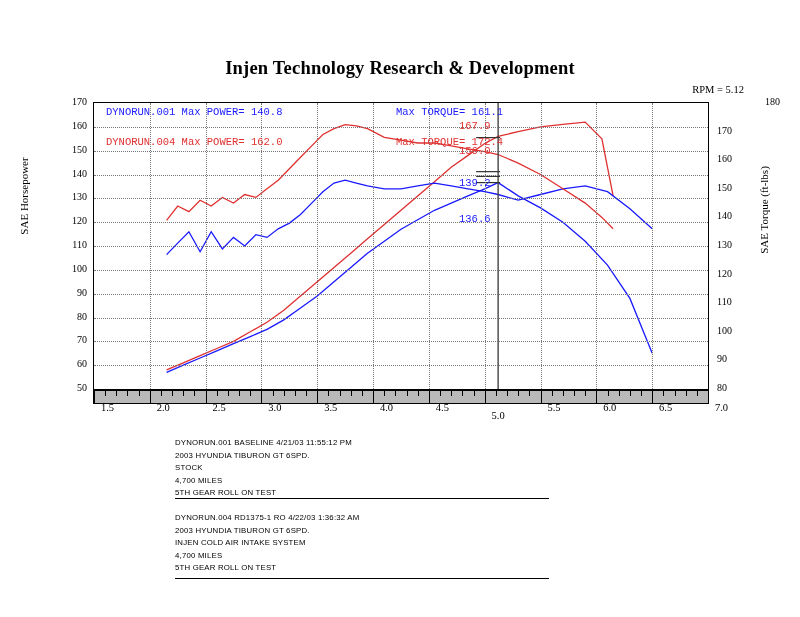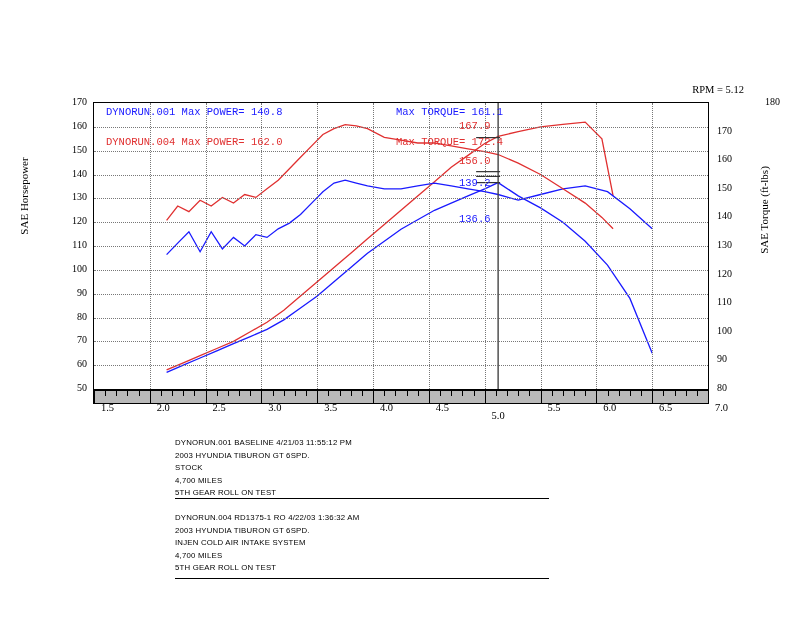--- a/index.html
+++ b/index.html
@@ -76,20 +76,21 @@
   .hr{position:absolute;height:0;border-top:1px solid #000;}
 
   svg{display:block;}
 </style>
 </head>
 <body>
 
 <div id="root">
 
 
+  <div class="title">Injen Technology Research &amp; Development</div>
   <div class="rpm-note">RPM = 5.12</div>
 
   <div class="plot" id="plot">
     <svg id="plot-svg" width="614" height="286" viewBox="0 0 614 286">
         <polyline points="72.6,269.3 89.3,262.2 106.1,255.0 122.8,247.9 139.5,240.7 156.3,233.6 173.0,226.4 189.8,216.9 206.5,205.0 223.3,193.1 240.0,178.8 256.8,164.4 273.5,150.2 290.3,138.2 307.0,126.3 323.7,116.8 340.5,107.3 357.2,100.1 374.0,92.9 390.7,85.8 404.1,79.6 424.2,92.9 446.5,104.9 468.9,119.2 491.2,138.2 513.5,162.1 535.9,195.4 558.2,250.3" fill="none" stroke="#1a1aff" stroke-width="1.3"></polyline>
         <polyline points="72.6,266.9 89.3,259.8 106.1,252.6 122.8,245.5 139.5,238.3 156.3,228.8 173.0,219.3 189.8,207.3 206.5,193.1 223.3,178.8 240.0,164.4 256.8,150.2 273.5,135.8 290.3,121.6 307.0,107.3 323.7,92.9 340.5,78.7 357.2,64.3 374.0,52.4 390.7,40.5 404.1,33.4 424.2,28.6 446.5,23.8 468.9,21.4 491.2,19.1 507.9,35.8 519.1,92.9" fill="none" stroke="#e03030" stroke-width="1.3"></polyline>
         <polyline points="72.6,151.6 83.7,140.1 94.9,128.7 106.1,148.7 117.2,128.7 128.4,145.9 139.5,134.4 150.7,143.0 161.9,131.6 173.0,134.4 184.2,125.8 195.4,120.1 206.5,111.5 217.7,100.1 228.9,88.7 240.0,80.1 251.2,77.2 262.3,80.1 273.5,82.9 290.3,85.8 307.0,85.8 323.7,82.9 340.5,80.1 357.2,82.9 374.0,85.8 390.7,88.7 404.1,91.5 424.2,97.2 446.5,91.5 468.9,85.8 491.2,82.9 513.5,88.7 535.9,105.8 558.2,125.8" fill="none" stroke="#1a1aff" stroke-width="1.3"></polyline>
         <polyline points="72.6,117.3 83.7,103.0 94.9,108.7 106.1,97.2 117.2,103.0 128.4,94.4 139.5,100.1 150.7,91.5 161.9,94.4 173.0,85.8 184.2,77.2 195.4,65.8 206.5,54.3 217.7,42.9 228.9,31.5 240.0,25.7 251.2,21.7 262.3,22.9 273.5,25.7 290.3,34.3 307.0,37.2 323.7,40.0 340.5,40.0 357.2,42.9 374.0,45.8 390.7,48.6 404.1,51.5 424.2,60.1 446.5,71.5 468.9,85.8 491.2,100.1 507.9,114.4 519.1,125.8" fill="none" stroke="#e03030" stroke-width="1.3"></polyline>
         <line x1="404.12363636363636" x2="404.12363636363636" y1="0" y2="286" stroke="#444" stroke-width="1.4"></line>
         <line x1="382.12363636363636" x2="406.12363636363636" y1="34.605999999999995" y2="34.605999999999995" stroke="#333" stroke-width="1.2"></line>
@@ -220,21 +221,21 @@
 
   <div class="ytitle-l">SAE Horsepower</div>
   <div class="ytitle-r">SAE Torque (ft-lbs)</div>
 
   <div class="ann blue" style="left:106px;top:106px;">DYNORUN.001  Max POWER= 140.8</div>
   <div class="ann blue" style="left:396px;top:106px;">Max TORQUE= 161.1</div>
   <div class="ann red" style="left:106px;top:136px;">DYNORUN.004  Max POWER= 162.0</div>
   <div class="ann red" style="left:396px;top:136px;">Max TORQUE= 172.4</div>
 
   <div class="ann red" style="left:459px;top:120px;">167.9</div>
-  <div class="ann red" style="left:459px;top:155px;">156.0</div>
+  <div class="ann red" style="left:459px;top:145px;">156.0</div>
   <div class="ann blue" style="left:459px;top:177px;">139.2</div>
   <div class="ann blue" style="left:459px;top:213px;">136.6</div>
 
   <div id="details">
       <div class="block" style="left: 175px; top: 437px;">DYNORUN.001  BASELINE          4/21/03 11:55:12 PM</div>
       <div class="block" style="left: 175px; top: 449.6px;">2003 HYUNDIA TIBURON GT 6SPD.</div>
       <div class="block" style="left: 175px; top: 462.2px;">STOCK</div>
       <div class="block" style="left: 175px; top: 474.8px;">4,700 MILES</div>
       <div class="block" style="left: 175px; top: 487.4px;">5TH GEAR ROLL ON TEST</div>
       <div class="block" style="left: 175px; top: 512px;">DYNORUN.004  RD1375-1     RO   4/22/03 1:36:32 AM</div>

